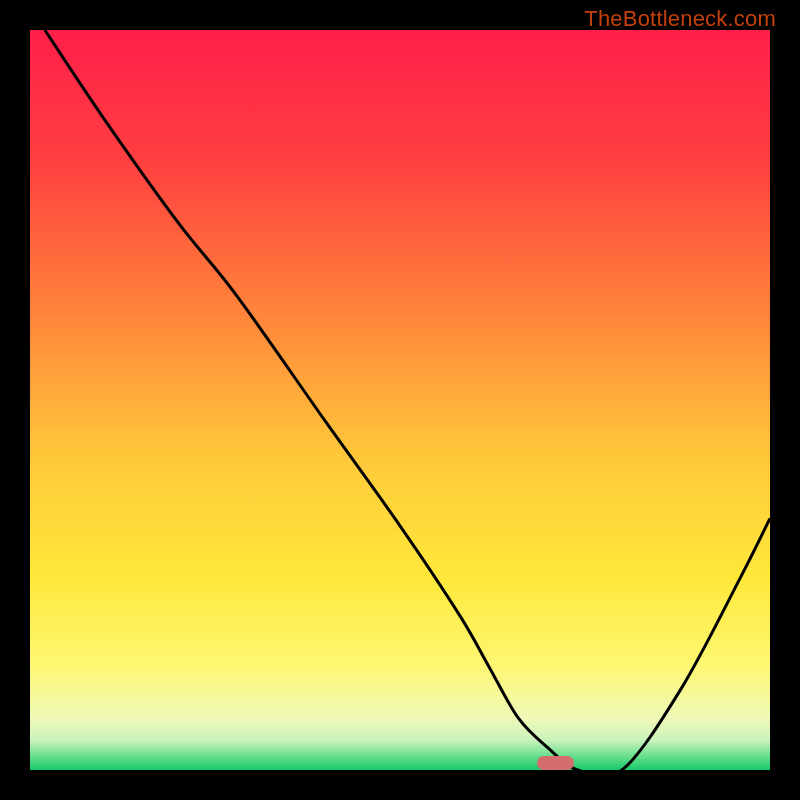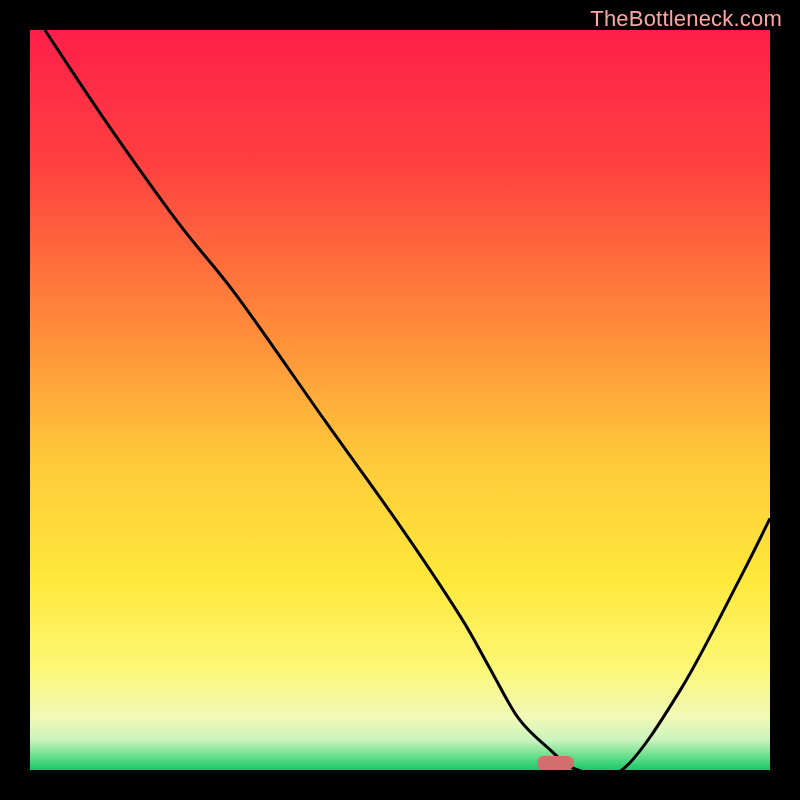--- a/index.html
+++ b/index.html
@@ -20,22 +20,22 @@
     position: absolute;
     left: 30px;
     top: 30px;
     width: 740px;
     height: 740px;
     overflow: hidden;
   }
   .attribution {
     position: absolute;
     top: 6px;
-    right: 18px;
-    color: #fca5a5;
+    right: 24px;
+    color: #c2410c;
     font-size: 22px;
     font-weight: 500;
     letter-spacing: 0.2px;
   }
   svg {
     display: block;
   }
   .indicator {
     position: absolute;
     height: 14px;

